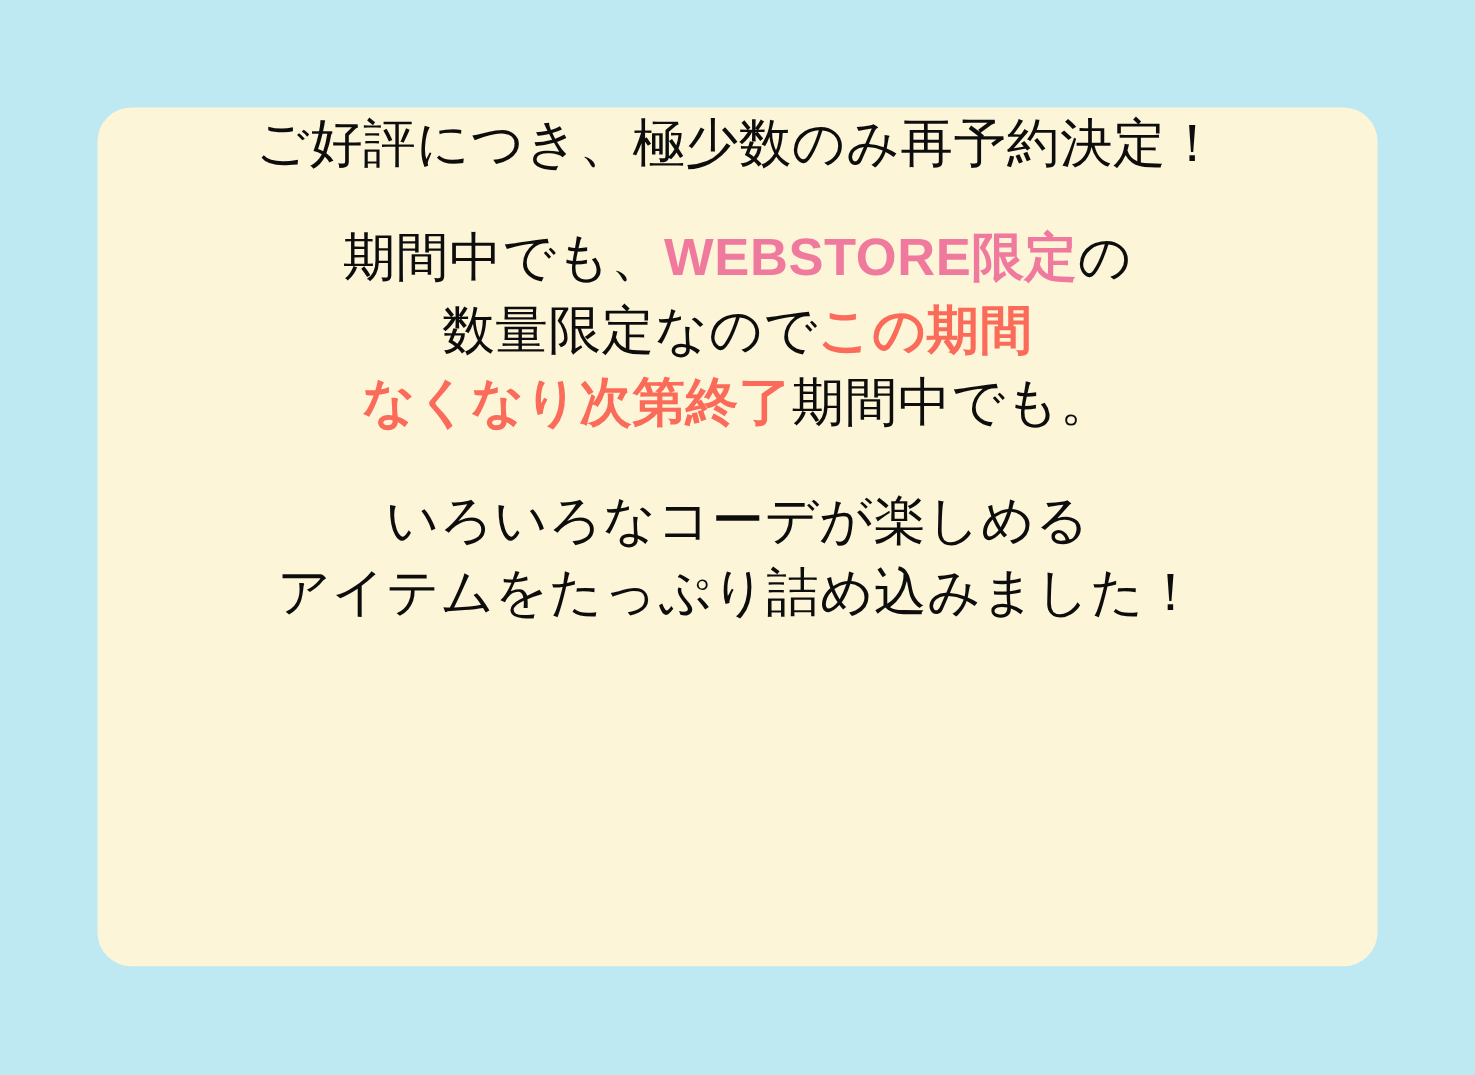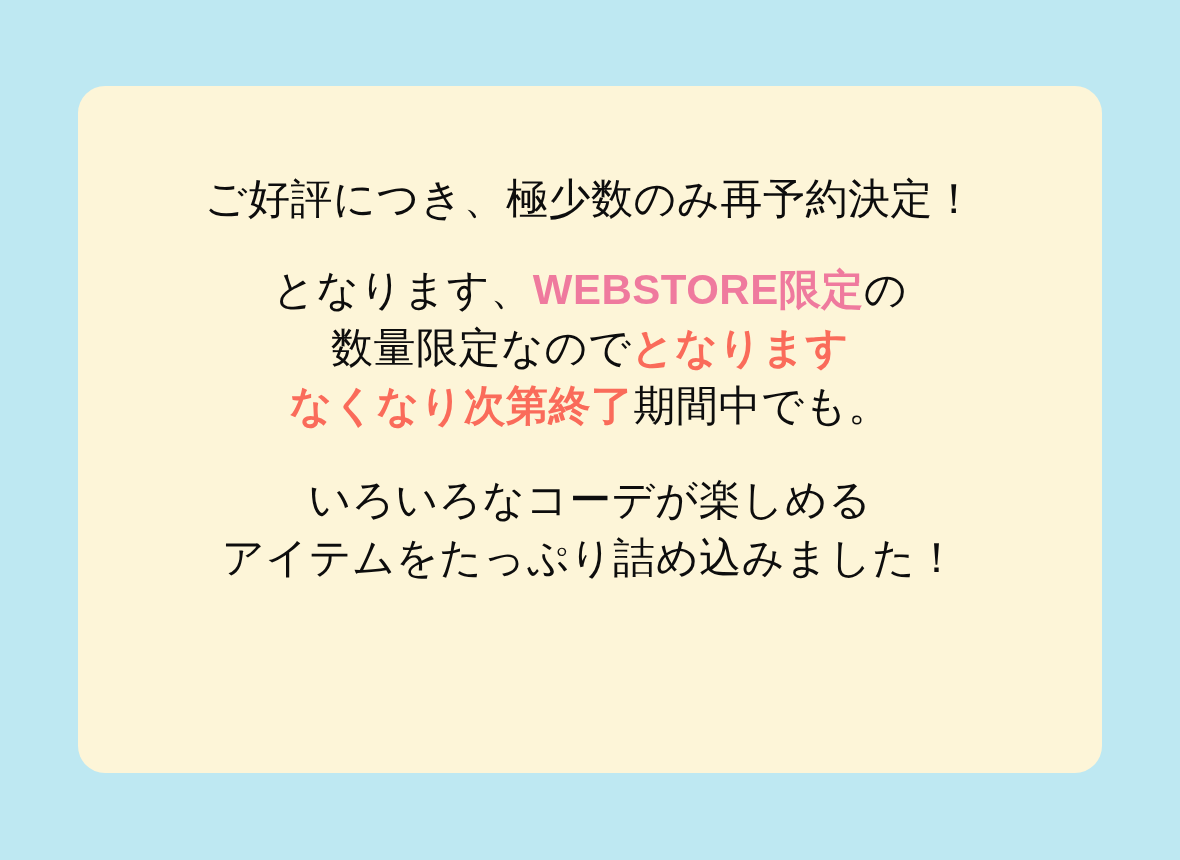--- a/index.html
+++ b/index.html
@@ -28,21 +28,20 @@
     top: 86px;
     width: 1024px;
     height: 687px;
     background: #fdf5d8;
     border-radius: 27px;
     box-sizing: border-box;
     display: flex;
     flex-direction: column;
     align-items: center;
     justify-content: flex-start;
-    padding-top: 84px;
   }
 
   .text-block {
     width: 100%;
     text-align: center;
     color: #0d0d0d;
     font-size: 42px;
     line-height: 58px;
     font-weight: 500;
     letter-spacing: 0.5px;
@@ -77,22 +76,22 @@
 
 <div id="canvas">
 
   <div id="promo-card">
 
     <div id="headline-block" class="text-block">
       <span class="tl">ご好評につき、極少数のみ再予約決定！</span>
     </div>
 
     <div id="offer-block" class="text-block">
-      <span class="tl"><span>となります、</span><span class="accent-pink">WEBSTORE限定</span><span>の</span></span>
-      <span class="tl"><span>数量限定なので</span><span class="accent-red">となります</span></span>
+      <span class="tl"><span>期間中でも、</span><span class="accent-pink">WEBSTORE限定</span><span>の</span></span>
+      <span class="tl"><span>数量限定なので</span><span class="accent-red">この期間</span></span>
       <span class="tl"><span class="accent-red">なくなり次第終了</span><span>期間中でも。</span></span>
     </div>
 
     <div id="description-block" class="text-block">
       <span class="tl">いろいろなコーデが楽しめる</span>
       <span class="tl">アイテムをたっぷり詰め込みました！</span>
     </div>
 
   </div>
 </div>

